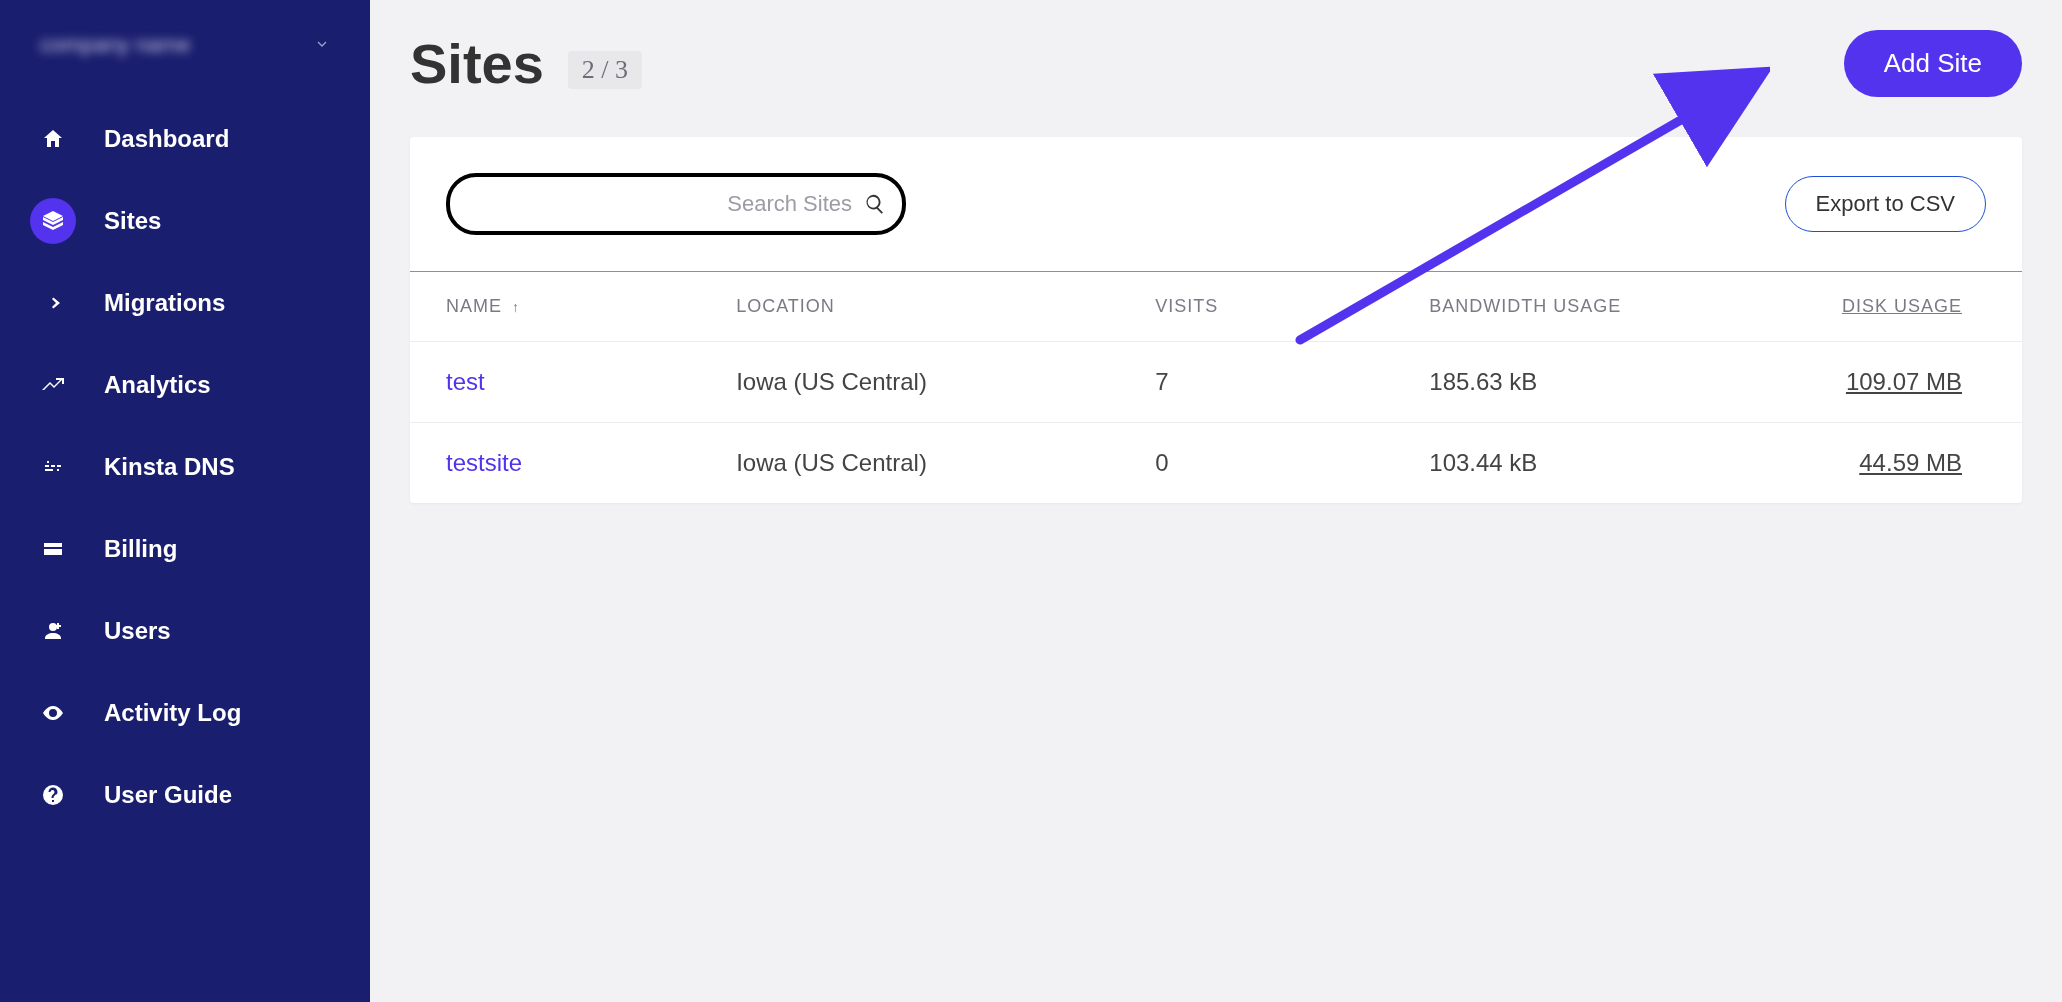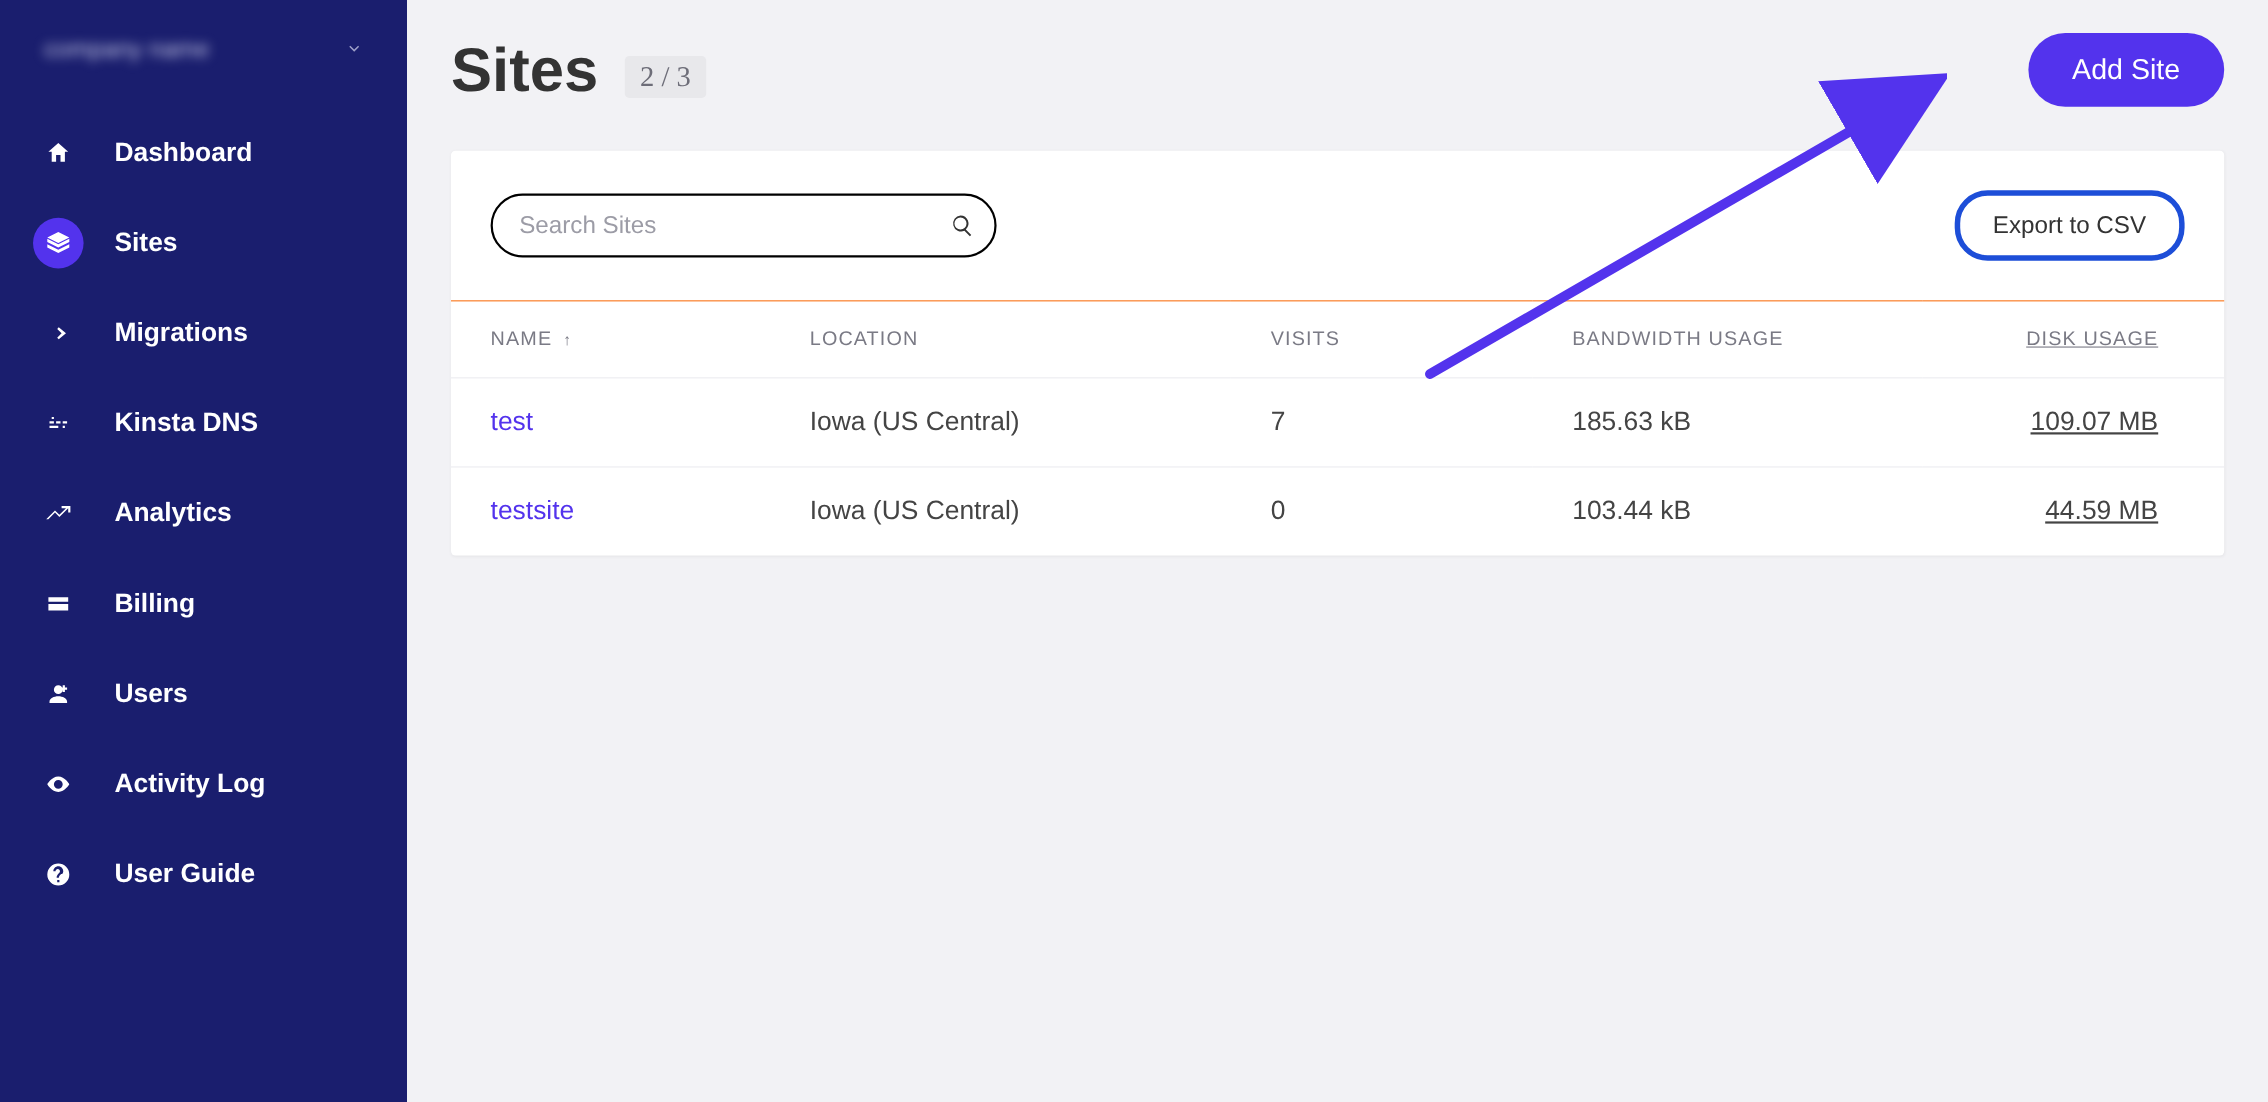--- a/index.html
+++ b/index.html
@@ -118,37 +118,38 @@
     padding: 36px 36px;
   }
   .search-wrap {
     position: relative;
     width: 460px;
   }
   .search-input {
     width: 100%;
     padding: 14px 50px 14px 24px;
     border-radius: 30px;
-    border: 2px solid #000000;
+    border: 4px solid #000000;
     font-size: 22px;
     outline: none;
+    text-align: right;
   }
   .search-input::placeholder { color: #9c9ca6; }
   .search-icon {
     position: absolute;
     right: 20px;
     top: 50%;
     transform: translateY(-50%);
     width: 22px;
     height: 22px;
     fill: #333;
   }
   .export-btn {
     background: #fff;
-    border: 5px solid #1d4ed8;
+    border: 1px solid #1d4ed8;
     border-radius: 30px;
     padding: 14px 30px;
     font-size: 22px;
     cursor: pointer;
     color: #333;
   }
 
   
   table {
     width: 100%;
@@ -227,32 +228,32 @@
         <span class="nav-icon-wrap">
           <svg viewBox="0 0 24 24">
               <path d="M3 12h12l-4-4 1.4-1.4L19 12l-6.6 5.4L11 16l4-4H3z"></path>
             </svg>
         </span>
         <span>Migrations</span>
       </li>
       <li class="nav-item">
         <span class="nav-icon-wrap">
           <svg viewBox="0 0 24 24">
+              <path d="M3 17l6-6 4 4 8-8v4h2V5h-8v2h4l-6 6-4-4-8 8z"></path>
+            </svg>
+        </span>
+        <span>Analytics</span>
+      </li>
+      <li class="nav-item">
+        <span class="nav-icon-wrap">
+          <svg viewBox="0 0 24 24">
               <path d="M4 10h4v2H4zm6 0h4v2h-4zm6 0h4v2h-4zM6 6h2v2H6zm10 8h2v2h-2zM4 14h8v2H4z"></path>
             </svg>
         </span>
         <span>Kinsta DNS</span>
-      </li>
-      <li class="nav-item">
-        <span class="nav-icon-wrap">
-          <svg viewBox="0 0 24 24">
-              <path d="M3 17l6-6 4 4 8-8v4h2V5h-8v2h4l-6 6-4-4-8 8z"></path>
-            </svg>
-        </span>
-        <span>Analytics</span>
       </li>
       <li class="nav-item">
         <span class="nav-icon-wrap">
           <svg viewBox="0 0 24 24">
               <path d="M3 6h18v4H3zm0 6h18v6H3z"></path>
             </svg>
         </span>
         <span>Billing</span>
       </li>
       <li class="nav-item">

